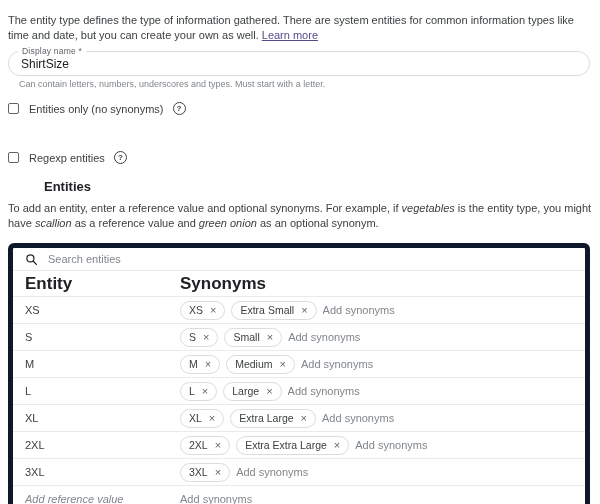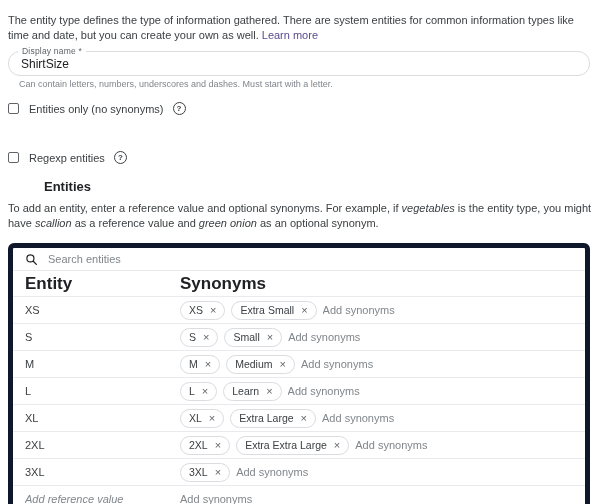--- a/index.html
+++ b/index.html
@@ -14,20 +14,21 @@
   
   .intro {
     margin-top: 3px;
     font-size: 11px;
     line-height: 1.32;
     color: #3c4043;
     width: 584px;
   }
   .link {
     color: #584a8f;
+    text-decoration: underline;
     cursor: pointer;
   }
 
   
   .dn-field {
     position: relative;
     margin-top: 9px;
     height: 25px;
     border: 1px solid #dadce0;
     border-radius: 12px;
@@ -204,21 +205,21 @@
 <div class="page">
 
   <p class="intro"><span>The entity type defines the type of information gathered. There are system entities for common information types like time and date, but you can create your own as well.</span>
     <a class="link">Learn more</a>
   </p>
 
   <div class="dn-field">
     <span class="dn-label">Display name *</span>
     <input class="dn-input" type="text" value="ShirtSize" style="">
   </div>
-  <div class="dn-helper">Can contain letters, numbers, underscores and dashes. Must start with a letter.</div>
+  <div class="dn-helper">Can contain letters, numbers, underscores and types. Must start with a letter.</div>
 
   <div class="cb-row first">
     <span class="cb-box"></span>
     <span>Entities only (no synonyms)</span>
     <span class="help-icon">?</span>
   </div>
 
   <div class="cb-row second">
     <span class="cb-box"></span>
     <span>Regexp entities</span>
@@ -306,21 +307,21 @@
     <div class="entity-cell">
       <span>L</span>
     </div>
     <div class="syn-cell">
       <span style="display:inline-flex;align-items:center;gap:6px;">
               <span class="chip">
                 <span class="chip-label">L</span>
                 <span class="chip-x">×</span>
               </span>
               <span class="chip">
-                <span class="chip-label">Learn</span>
+                <span class="chip-label">Large</span>
                 <span class="chip-x">×</span>
               </span>
             </span>
       <input class="add-syn-input" type="text" placeholder="Add synonyms" style="">
     </div>
   </div>
 
   <div class="t-row">
     <div class="entity-cell">
       <span>XL</span>

